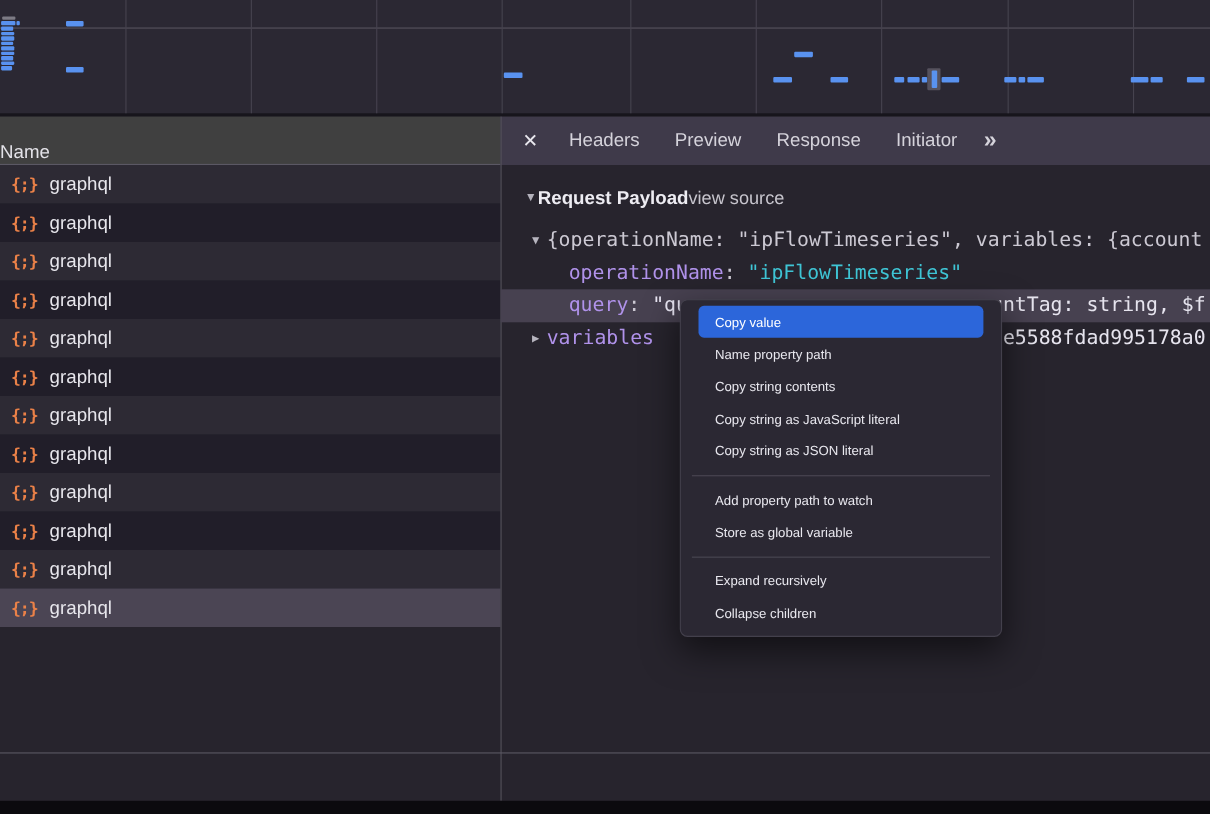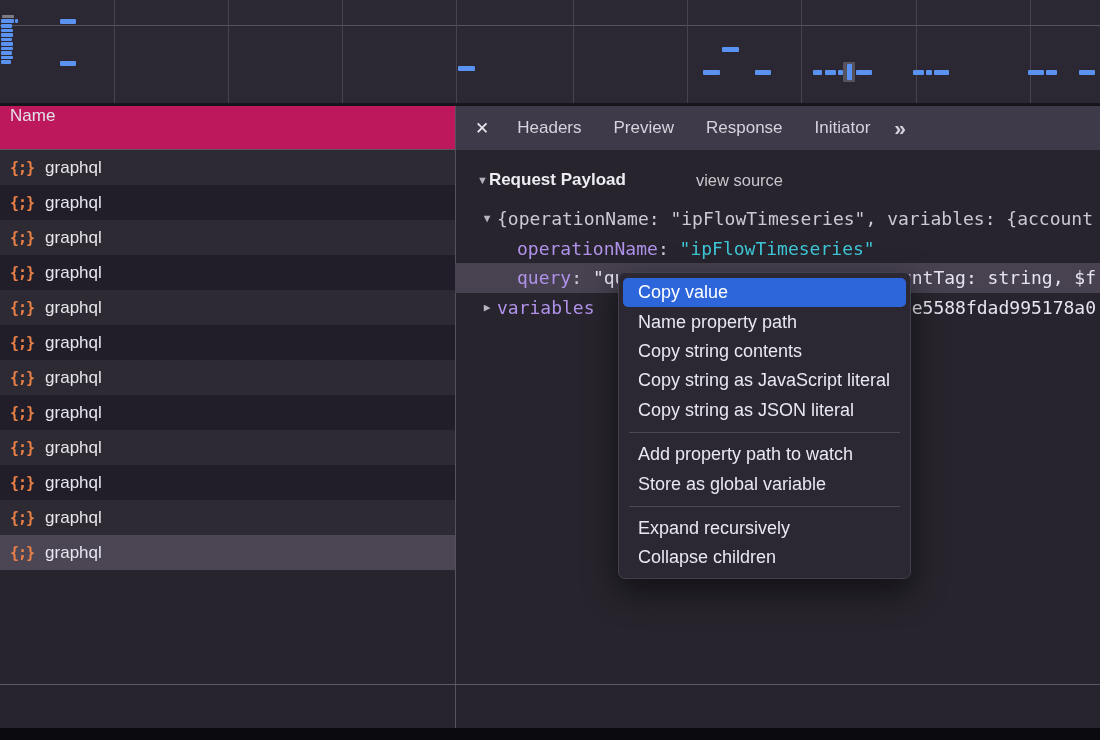--- a/index.html
+++ b/index.html
@@ -9,23 +9,23 @@
   }
   .app{position:absolute;left:0;top:0;width:1100px;height:740px;background:#27242d;overflow:hidden;}
 
   
   .timeline{position:absolute;left:0;top:0;width:1100px;height:103px;background:#2b2833;border-bottom:3px solid #17151c;}
   .gl{position:absolute;top:0;bottom:0;width:1px;background:#46434f;}
   .hline{position:absolute;left:0;right:0;top:25px;height:1px;background:#56535e;}
   .tbar{position:absolute;border-radius:1px;}
 
   
-  .name-header{position:absolute;left:0;top:106px;width:455px;height:44px;background:#be185d;
+  .name-header{position:absolute;left:0;top:106px;width:455px;height:44px;background:#404040;
     border-bottom:1px solid #5b5864;box-sizing:border-box;color:#e3e2e8;font-size:17px;font-weight:500;
-    display:flex;align-items:flex-start;padding-left:10px;}
+    display:flex;align-items:flex-end;padding-left:0;}
   .tabbar{position:absolute;left:455px;top:106px;width:645px;height:44px;background:#3f3a4a;
     display:flex;align-items:center;box-sizing:border-box;}
   .close-btn{color:#e9e8ee;font-size:17px;margin:0 12px 0 20px;cursor:default;}
   .tabs{display:flex;height:100%;}
   .tab{display:flex;align-items:center;padding:0 16px;color:#d5d3db;font-size:17px;position:relative;white-space:nowrap;}
   .tab.selected{color:#cfc4f6;}
   .tab.selected::after{content:"";position:absolute;left:9px;right:9px;bottom:1px;height:3px;background:#8c7ce4;border-radius:2px;}
   .overflow-btn{margin-left:8px;color:#d5d3db;font-size:21px;font-weight:bold;letter-spacing:-3px;padding-right:6px;}
 
   
@@ -35,40 +35,40 @@
   .req-row.odd{background:#211e29;}
   .req-row.selected{background:#4b4554;}
   .req-icon{color:#ea8148;font-family:"DejaVu Sans Mono",monospace;font-size:15px;font-weight:bold;letter-spacing:-1px;margin-right:11px;}
   .vdivider{position:absolute;left:455px;top:106px;width:1px;height:622px;background:#55525c;}
 
   
   .payload{position:absolute;left:455px;top:150px;width:645px;height:534px;overflow:hidden;}
   .section-row{position:absolute;left:0;top:16px;height:28px;display:flex;align-items:center;}
   .sec-tri{color:#b3b1bb;font-size:11px;margin-left:22px;}
   .sec-title{color:#edecf2;font-weight:bold;font-size:17px;margin-left:1px;}
-  .view-source{color:#c7c5cd;font-size:16.5px;margin-left:70px;}
+  .view-source{color:#c7c5cd;font-size:16.5px;}
   .tree{position:absolute;left:0;top:54px;width:645px;font-family:"DejaVu Sans Mono",monospace;font-size:18px;color:#ccc9d3;}
   .trow{position:relative;height:29.5px;display:flex;align-items:center;white-space:pre;}
   .trow.pad-tri{padding-left:22px;}
   .trow.kv{padding-left:62px;}
   .trow.highlight{background:#474150;}
   .tri{width:20px;text-align:center;font-size:11px;color:#b7b5bf;flex:none;}
   .key{color:#b092ea;text-align:center;}
   .sep{color:#ccc9d3;}
   .str{color:#3fc5d5;}
   .sel-str{color:#eae7f4;}
   .preview-text{color:#ccc9d3;}
   .tail{position:absolute;right:4px;top:0;height:100%;display:flex;align-items:center;color:#e6e4ee;}
 
   
   .context-menu{position:absolute;left:618px;top:272px;width:293px;background:#2b2833;
     border:1px solid #43404c;border-radius:7px;box-shadow:0 12px 32px rgba(0,0,0,.55);
     padding:5px 0;box-sizing:border-box;z-index:50;}
   .menu-item{height:29.4px;display:flex;align-items:center;padding-left:15px;color:#e9e8ef;
-    font-size:18px;margin:0 4px;border-radius:5px;white-space:nowrap;}
+    font-size:12px;margin:0 16px;border-radius:5px;white-space:nowrap;}
   .menu-item.highlighted{background:#2c66da;color:#ffffff;}
   .menu-sep{height:1px;background:#4b4853;margin:7px 10px;}
 
   
   .footer-line{position:absolute;left:0;top:684px;width:1100px;height:1px;background:#5b5864;}
   .bottom-strip{position:absolute;left:0;top:728px;width:1100px;height:12px;background:#0b0a0e;}
 </style>
 </head>
 <body>
 

